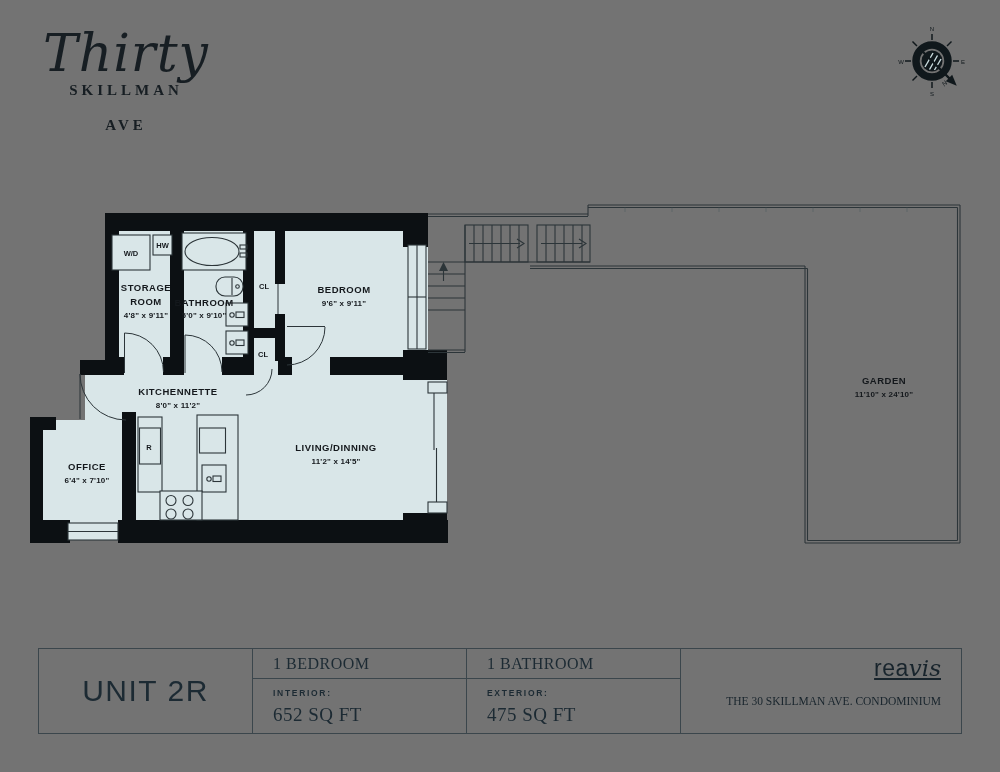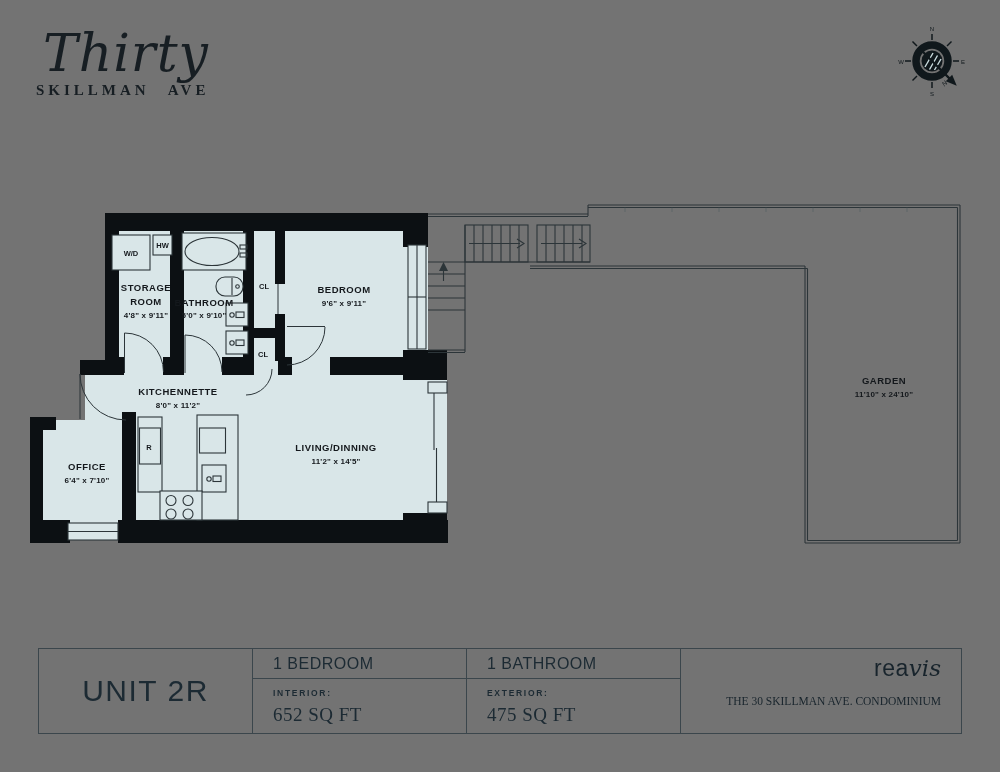--- a/index.html
+++ b/index.html
@@ -2,23 +2,23 @@
 <html><head>
 <meta charset="utf-8">
 <style>
   html,body{margin:0;padding:0;background:#cbdde0;}
   .page{position:relative;width:1000px;height:772px;overflow:hidden;
         background:#737373;font-family:"Liberation Sans",sans-serif;color:#1c2a33;}
   
   .brand{position:absolute;left:36px;top:24px;width:180px;text-align:center;}
   .brand-script{font-family:"DejaVu Serif",serif;font-style:italic;font-weight:500;
                 font-size:52px;line-height:58px;color:#171e23;letter-spacing:1px;}
-  .brand-sub{margin-top:0;display:flex;gap:18px;
+  .brand-sub{margin-top:0;display:flex;justify-content:center;gap:18px;
              font-family:"Liberation Serif",serif;font-size:15px;letter-spacing:4px;
-             color:#171e23;font-weight:600;}
+             color:#171e23;font-weight:600;flex-direction:column;}
   
   svg.plan{position:absolute;left:0;top:0;}
   .wall{fill:#0c1013;}
   .flr{fill:#d9e6e8;}
   .ln{stroke:#2c3539;stroke-width:1.1;fill:none;}
   .lnf{stroke:#2c3539;stroke-width:1.1;fill:#d9e6e8;}
   .arc{stroke:#2c3539;stroke-width:1;fill:none;}
   .thin{stroke:#4a585e;stroke-width:0.9;fill:none;}
   text.rm{font-family:"Liberation Sans",sans-serif;font-weight:bold;font-size:9.5px;
           letter-spacing:0.5px;fill:#14181c;text-anchor:middle;}
@@ -26,27 +26,27 @@
            letter-spacing:0.2px;fill:#14181c;text-anchor:middle;}
   text.sm{font-family:"Liberation Sans",sans-serif;font-weight:bold;font-size:7.5px;
           fill:#14181c;text-anchor:middle;}
   
   .footer{position:absolute;left:38px;top:648px;width:924px;height:86px;
           border:1.2px solid #3b464c;display:flex;box-sizing:border-box;}
   .cell-unit{width:213px;display:flex;align-items:center;justify-content:center;
              font-family:Liberation Sans, sans-serif;font-size:30px;letter-spacing:1.5px;color:#1c2a33;}
   .cell-mid{width:214px;border-left:1.2px solid #3b464c;display:flex;flex-direction:column;box-sizing:border-box;}
   .row-top{height:30px;border-bottom:1.2px solid #3b464c;display:flex;align-items:center;
-           padding-left:20px;font-family:Liberation Sans, sans-serif;font-size:16px;
+           padding-left:20px;font-family:Liberation Serif, serif;font-size:16px;
            letter-spacing:0.5px;box-sizing:border-box;}
   .row-bot{flex:1;padding:9px 20px 0;}
   .small-label{font-size:8.5px;font-weight:bold;letter-spacing:1.7px;color:#1c2a33;}
   .sqft{font-family:"Liberation Serif",serif;font-size:19px;margin-top:6px;letter-spacing:0.5px;}
   .cell-brand{flex:1;border-left:1.2px solid #3b464c;padding:6px 20px 0;text-align:right;box-sizing:border-box;}
-  .reavis{font-size:23px;color:#18242c;}
+  .reavis{font-size:23px;color:#18242c;text-decoration:underline;}
   .reavis .rea{font-family:"Liberation Sans",sans-serif;letter-spacing:0.5px;}
   .reavis .vis{font-family:"DejaVu Serif",serif;font-style:italic;}
   .addr{margin-top:12px;font-family:"Liberation Serif",serif;font-size:11.5px;line-height:14px;color:#18242c;}
 </style>
 </head>
 <body>
 
 <div class="page">
 
   <div class="brand">

